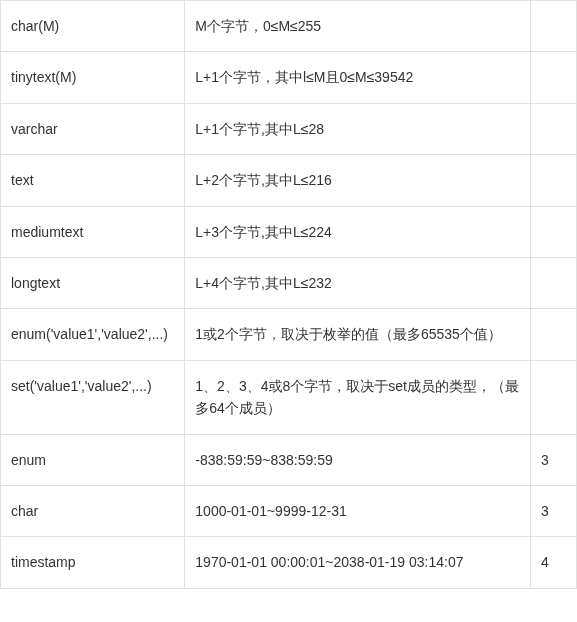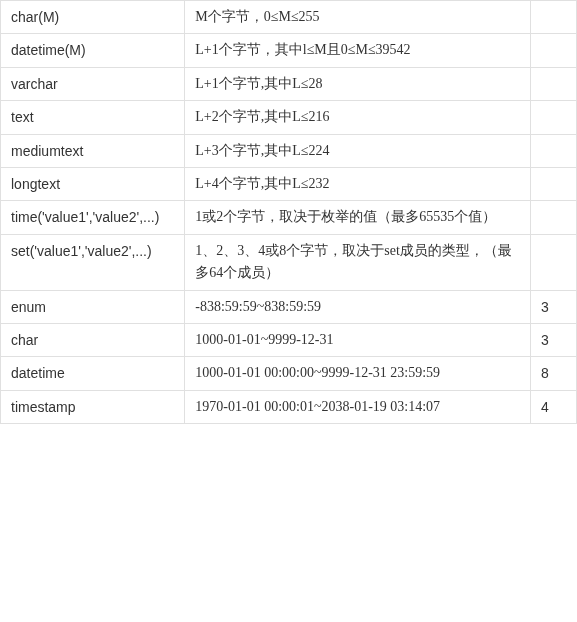--- a/index.html
+++ b/index.html
@@ -14,49 +14,48 @@
       background: #fff;
       width: 577px;
     }
     table {
       width: 100%;
       border-collapse: collapse;
       table-layout: fixed;
     }
     td {
       border: 1px solid #e0e0e0;
-      padding: 5px 10px;
+      padding: 14px 10px;
       vertical-align: top;
       word-wrap: break-word;
       line-height: 1.6;
     }
     td:first-child {
       width: 32%;
     }
     td:nth-child(2) {
       width: 60%;
-      font-family: Liberation Serif, serif;
     }
     td:last-child {
       width: 8%;
       text-align: left;
     }
   </style>
 </head>
 <body>
 
 <table>
   <tbody>
     <tr>
       <td>char(M)</td>
       <td>M个字节，0≤M≤255</td>
       <td></td>
     </tr>
     <tr>
-      <td>datetime(M)</td>
+      <td>tinytext(M)</td>
       <td>L+1个字节，其中l≤M且0≤M≤39542</td>
       <td></td>
     </tr>
     <tr>
       <td>varchar</td>
       <td>L+1个字节,其中L≤28</td>
       <td></td>
     </tr>
     <tr>
       <td>text</td>
@@ -67,44 +66,39 @@
       <td>mediumtext</td>
       <td>L+3个字节,其中L≤224</td>
       <td></td>
     </tr>
     <tr>
       <td>longtext</td>
       <td>L+4个字节,其中L≤232</td>
       <td></td>
     </tr>
     <tr>
-      <td>time('value1','value2',...)</td>
+      <td>enum('value1','value2',...)</td>
       <td>1或2个字节，取决于枚举的值（最多65535个值）</td>
       <td></td>
     </tr>
     <tr>
       <td>set('value1','value2',...)</td>
       <td>1、2、3、4或8个字节，取决于set成员的类型，（最多64个成员）</td>
       <td></td>
     </tr>
     <tr>
       <td>enum</td>
       <td>-838:59:59~838:59:59</td>
       <td>3</td>
     </tr>
     <tr>
       <td>char</td>
       <td>1000-01-01~9999-12-31</td>
       <td>3</td>
     </tr>
     <tr>
-      <td>datetime</td>
-      <td>1000-01-01 00:00:00~9999-12-31 23:59:59</td>
-      <td>8</td>
-    </tr>
-    <tr>
       <td>timestamp</td>
       <td>1970-01-01 00:00:01~2038-01-19 03:14:07</td>
       <td>4</td>
     </tr>
 
   </tbody>
 </table>
 
 </body></html>

